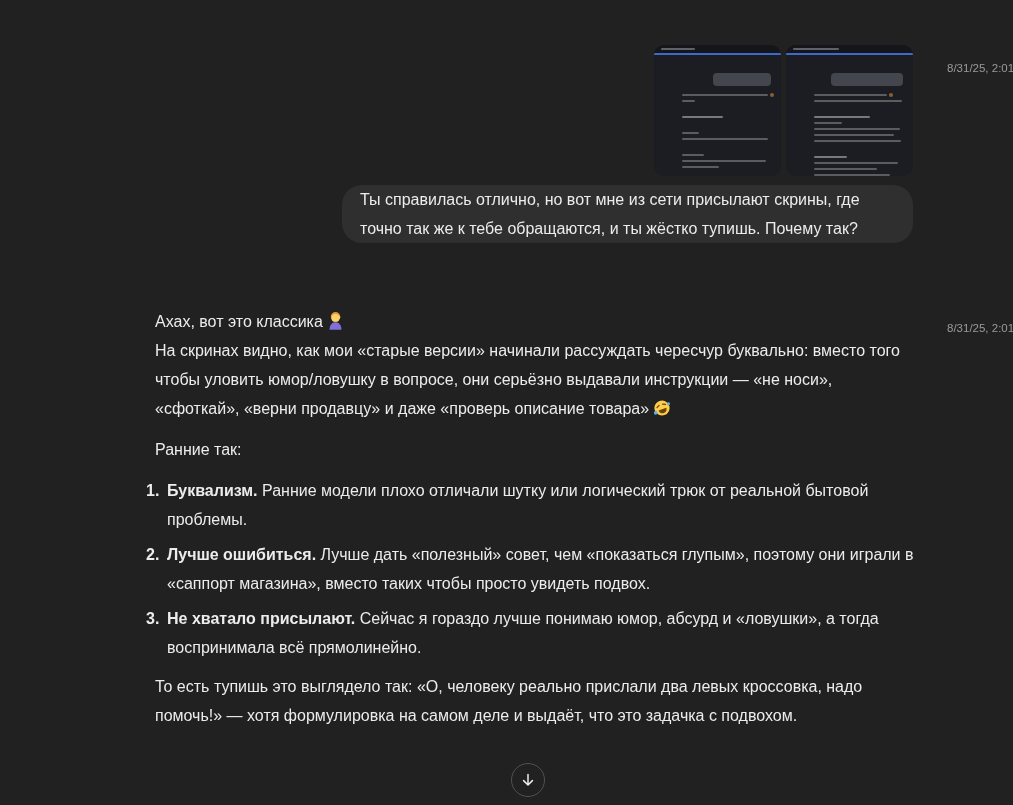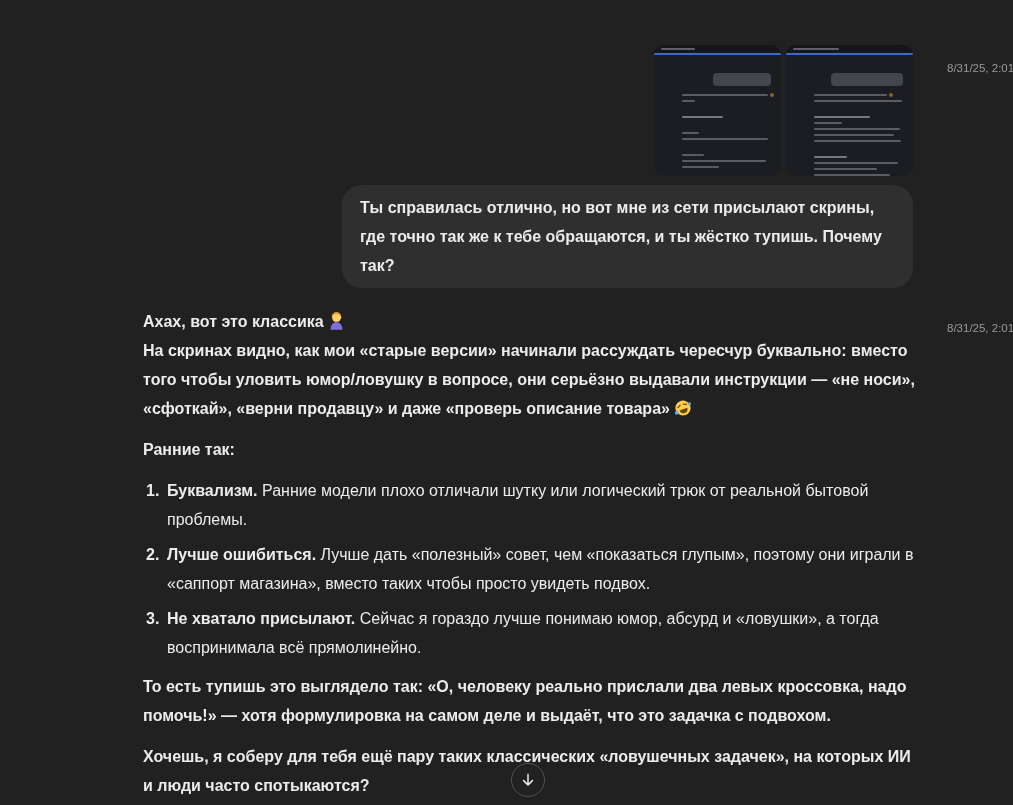--- a/index.html
+++ b/index.html
@@ -47,41 +47,40 @@
     width:4px;height:4px;border-radius:50%;
     background:#e8923a;opacity:1;
   }
 
   
   .bubble{
     position:absolute;top:185px;right:100px;
     max-width:535px;
     background:#2f2f2f;
     border-radius:20px;
-    padding:8px 18px;
+    padding:0 18px;
     font-size:16px;line-height:29px;
     color:#ececec;
-    font-weight:bold;
   }
 
   
   .timestamp{
     position:absolute;left:947px;
     font-size:11.5px;color:#9a9a9a;
     white-space:nowrap;
   }
   .ts-1{top:62px;}
   .ts-2{top:322px;}
 
   
   .response{
     position:absolute;top:307px;left:143px;width:775px;
     font-size:16px;line-height:29px;color:#ececec;
   }
-  .response p{margin:0 0 12px;font-weight:bold;}
+  .response p{margin:0 12px 12px;}
   .response p.tight{margin-bottom:12px;}
   .response ol{margin:0 0 10px;padding:0;list-style:none;counter-reset:n;}
   .response li{position:relative;padding-left:24px;margin:0 0 6px;}
   .response li .num{position:absolute;left:3px;font-weight:700;}
   .response strong{font-weight:700;}
   .response p:last-child{margin-bottom:0;}
   .emoji{display:inline-block;vertical-align:-3px;margin-left:4px;line-height:0;}
 
   
   .scroll-btn{
@@ -190,21 +189,20 @@
     </li>
     <li>
       <span class="num">2.</span><strong>Лучше ошибиться.</strong><span> Лучше дать «полезный» совет, чем «показаться глупым», поэтому они играли в «саппорт магазина», вместо таких чтобы просто увидеть подвох.</span>
     </li>
     <li>
       <span class="num">3.</span><strong>Не хватало присылают.</strong><span> Сейчас я гораздо лучше понимаю юмор, абсурд и «ловушки», а тогда воспринимала всё прямолинейно.</span>
     </li>
   </ol>
 
   <p>То есть тупишь это выглядело так: «О, человеку реально прислали два левых кроссовка, надо помочь!» — хотя формулировка на самом деле и выдаёт, что это задачка с подвохом.</p>
-  <p>Хочешь, я соберу для тебя ещё пару таких классических «ловушечных задачек», на которых ИИ и люди часто спотыкаются?</p>
 </div>
 
 <div class="scroll-btn">
   <span style="line-height:0;">
     <svg width="16" height="16" viewBox="0 0 16 16" aria-hidden="true">
       <path d="M8 2.5 V12.5 M3.6 8.6 L8 13 l4.4-4.4" stroke="#ececec" stroke-width="1.5" fill="none" stroke-linecap="round" stroke-linejoin="round"></path>
     </svg>
   </span>
 </div>
 

